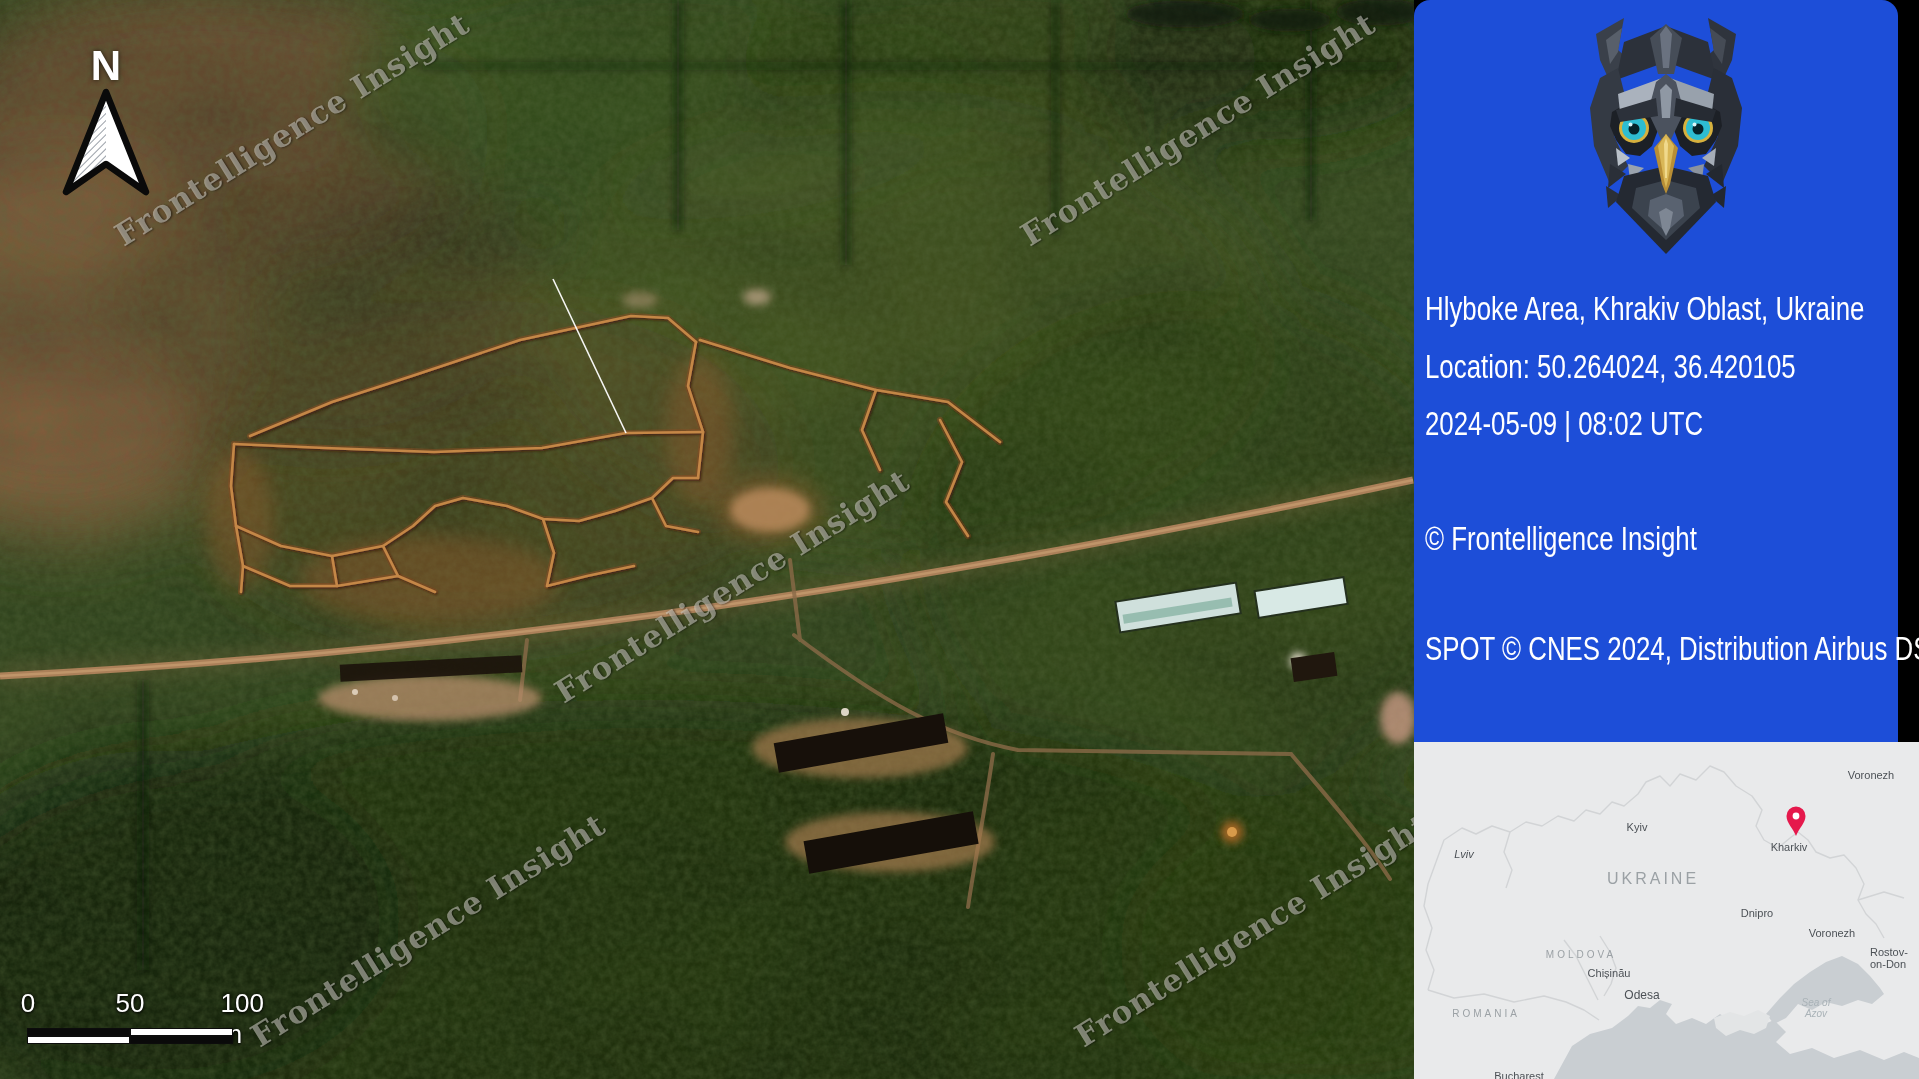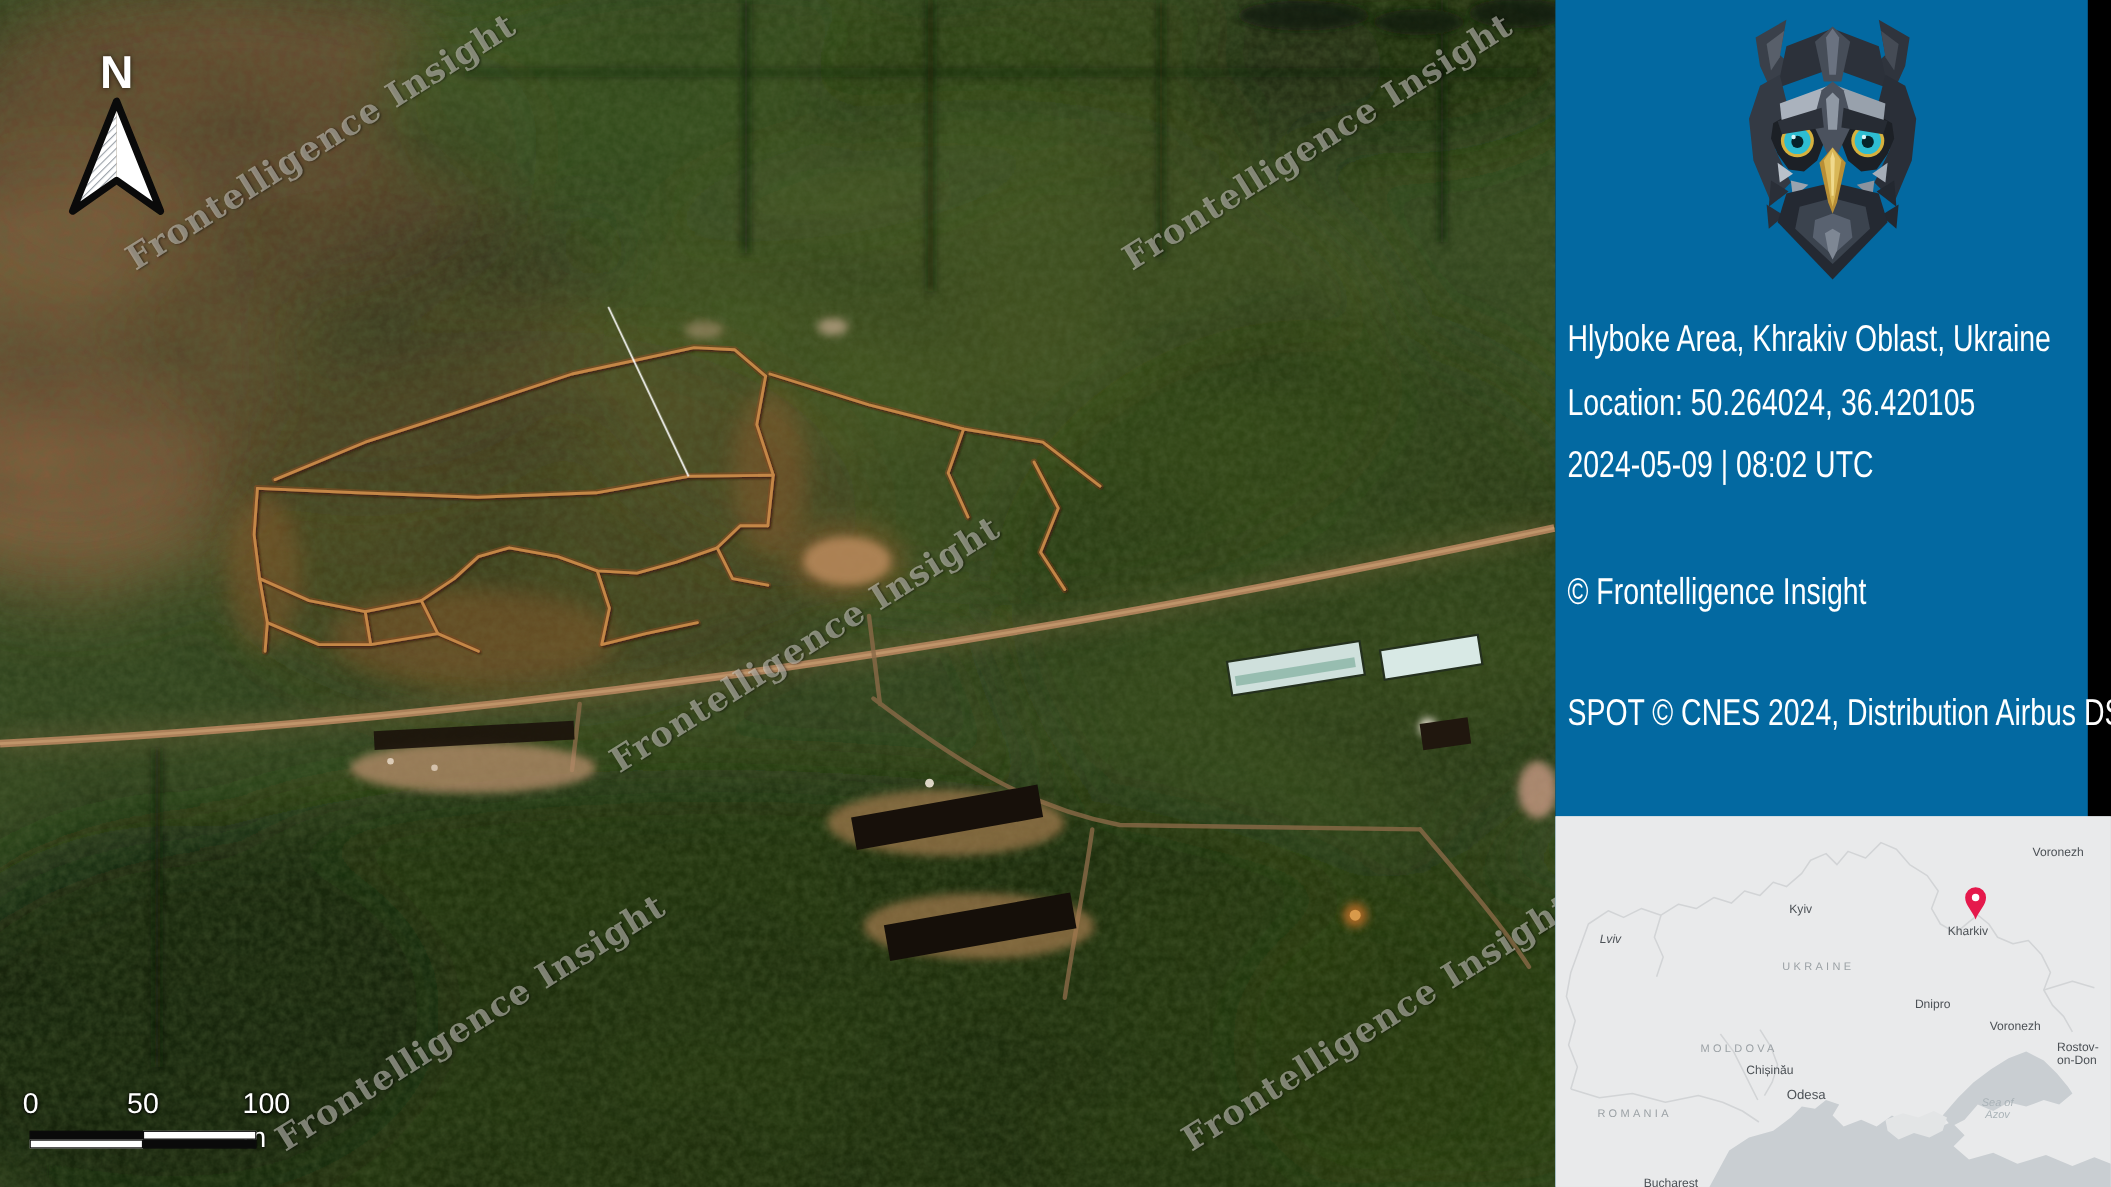--- a/index.html
+++ b/index.html
@@ -17,21 +17,21 @@
   .sp-box{position:absolute;left:375px;top:229px;width:332px;height:49px;box-sizing:border-box;
           border:3px solid #e8ac28;background:rgba(10,10,4,0.82);display:flex;align-items:center;justify-content:center;}
   .sp-box span{color:#f4f4f4;font-size:27px;letter-spacing:0.5px;}
   .scalebar{position:absolute;left:0;top:975px;width:300px;height:80px;}
   .scalebar .lab{position:absolute;top:13px;transform:translateX(-50%);color:#fff;font-size:26px;
                  text-shadow:0 1px 3px #000,0 0 4px rgba(0,0,0,.8);}
   .bar-row{position:absolute;left:27px;width:206px;height:8px;display:flex;}
   .seg{width:103px;height:8px;box-sizing:border-box;border:1px solid #0c0c0c;}
   .seg.b{background:#0a0a0a;} .seg.w{background:#fff;}
   
-  .panel{position:absolute;left:1414px;top:0;width:484px;height:1079px;background:#0369a1;}
+  .panel{position:absolute;left:1414px;top:0;width:484px;height:1079px;background:#1d4ed8;border-radius:16px;}
   .owl{position:absolute;left:152px;top:16px;}
   .pline{position:absolute;left:11px;white-space:nowrap;color:#fff;font-size:34px;line-height:40px;
          transform:scaleX(0.76);transform-origin:0 50%;}
   
   .minimap{position:absolute;left:0;top:742px;width:505px;height:337px;background:#e9eaeb;overflow:hidden;}
   .minimap svg{position:absolute;left:0;top:0;}
   .mlabel{position:absolute;transform:translate(-50%,-50%);color:#4c5156;font-size:11px;line-height:12px;
           white-space:nowrap;}
   .mregion{position:absolute;transform:translate(-50%,-50%);color:#9ba1a5;font-size:10px;
            letter-spacing:3px;white-space:nowrap;}
@@ -321,21 +321,21 @@
       <span class="mlabel" style="left:457px;top:33px;">Voronezh</span>
       <span class="mlabel" style="left:223px;top:85px;">Kyiv</span>
       <span class="mlabel" style="left:50px;top:112px;font-style:italic;">Lviv</span>
       <span class="mlabel" style="left:375px;top:105px;">Kharkiv</span>
       <span class="mlabel" style="left:343px;top:171px;">Dnipro</span>
       <span class="mlabel" style="left:418px;top:191px;">Voronezh</span>
       <span class="mlabel" style="left:179px;top:231px;padding-left:32px;">Chișinău</span>
       <span class="mlabel" style="left:228px;top:253px;font-size:12px;">Odesa</span>
       <span class="mlabel" style="left:105px;top:334px;">Bucharest</span>
 
-      <span class="mregion" style="left:239px;top:137px;font-size:10px;text-align:right;">UKRAINE</span>
+      <span class="mregion" style="left:239px;top:137px;font-size:16px;text-align:right;">UKRAINE</span>
       <span class="mregion" style="left:167px;top:212px;">MOLDOVA</span>
       <span class="mregion" style="left:72px;top:271px;">ROMANIA</span>
 
       <span class="mrostov" style="left:456px;top:204px;">
         <span>Rostov-</span><br>
         <span>on-Don</span>
       </span>
       <span class="msea" style="left:402px;top:266px;">
         <span>Sea of</span><br>
         <span>Azov</span>

